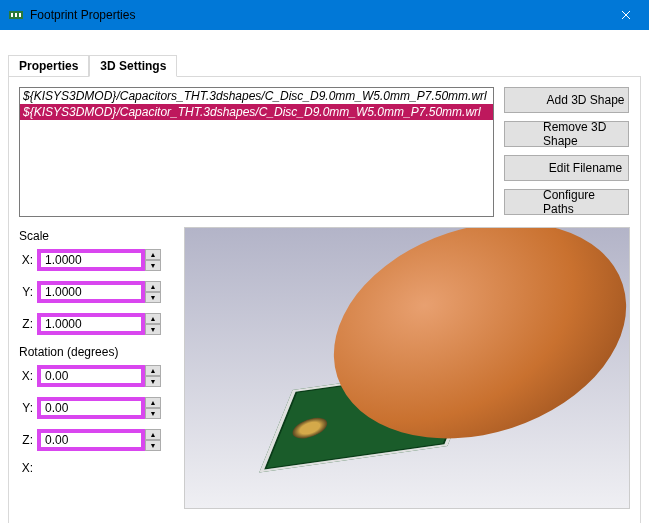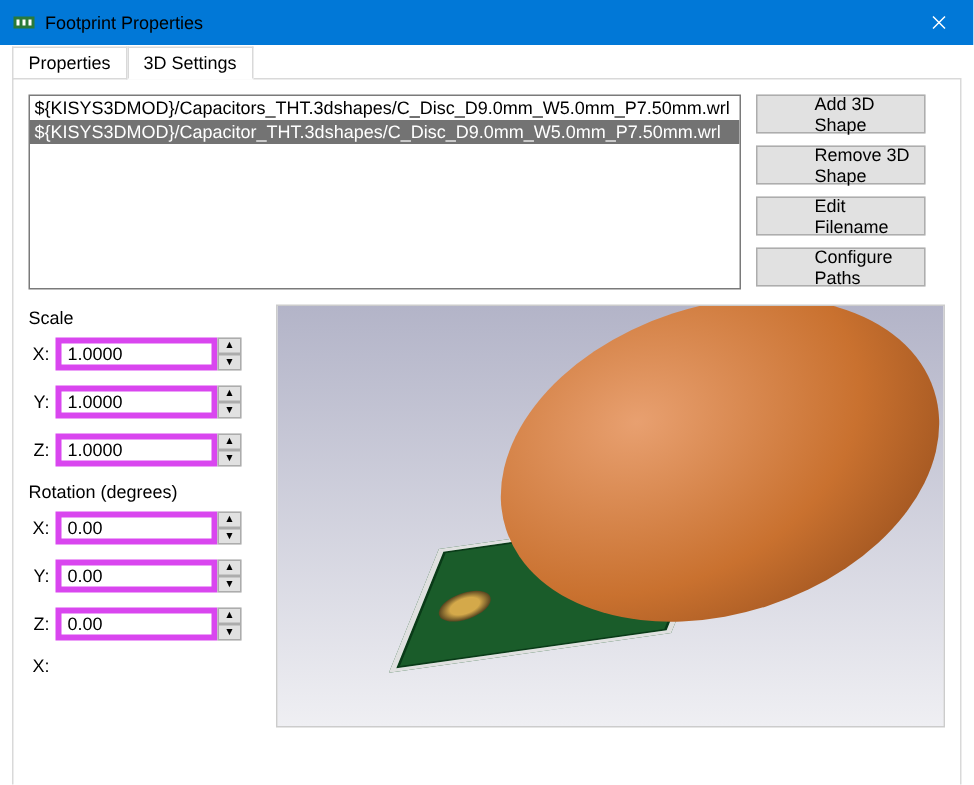--- a/index.html
+++ b/index.html
@@ -2,32 +2,32 @@
 <html><head>
 <meta charset="utf-8">
 <style>
   * { box-sizing: border-box; font-family: "Segoe UI", Tahoma, sans-serif; font-size: 12px; }
   body { margin: 0; padding: 0; background: #fff; width: 649px; height: 523px; overflow: hidden; }
   .titlebar { background: #0178d7; color: #000000; height: 30px; display: flex; align-items: center; padding: 0 0 0 8px; }
   .titlebar .icon { width: 16px; height: 16px; margin-right: 6px; }
   .titlebar .title { flex: 1; font-size: 12px; }
   .titlebar .close { width: 46px; height: 30px; display: flex; align-items: center; justify-content: center; }
   .titlebar .close svg { width: 10px; height: 10px; }
-  .tabs { display: flex; margin: 0 0 0 8px; }
+  .tabs { display: flex; margin: 24px 0 0 8px; font-weight: bold; }
   .tab { border: 1px solid #d9d9d9; border-bottom: none; padding: 3px 10px; background: #fff; position: relative; top: 1px; cursor: default; }
   .tab.inactive { background: #fff; z-index: 0; }
   .tab.active { background: #fff; z-index: 2; border-bottom: 1px solid #fff; }
   .tab-content { border: 1px solid #d9d9d9; margin: 0 8px 8px 8px; padding: 10px; position: relative; height: 485px; }
   .group-label { font-size: 12px; margin-bottom: 3px; }
   .top-row { display: flex; gap: 10px; }
-  .shape-list { width: 475px; height: 130px; border: 1px solid #7a7a7a; background: #fff; overflow: hidden; }
+  .shape-list { width: 475px; height: 130px; border: 1px solid #7a7a7a; background: #fff; overflow: hidden; font-style: italic; }
   .shape-list .item { padding: 1px 3px; white-space: nowrap; overflow: hidden; text-overflow: clip; }
-  .shape-list .item.selected { background: #737373; color: #fff; }
+  .shape-list .item.selected { background: #be185d; color: #fff; }
   .btn-col { display: flex; flex-direction: column; gap: 8px; }
-  .btn { width: 113px; height: 26px; background: #e1e1e1; border: 1px solid #adadad; display: flex; align-items: center; justify-content: center; cursor: default; padding-left: 38px; }
+  .btn { width: 125px; height: 26px; background: #e1e1e1; border: 1px solid #adadad; display: flex; align-items: center; justify-content: center; cursor: default; padding-left: 38px; }
   .lower { display: flex; margin-top: 10px; gap: 10px; }
   .left-col { width: 155px; }
   .section-title { margin-top: 2px; margin-bottom: 6px; }
   .field-row { display: flex; align-items: center; margin-bottom: 10px; }
   .field-row .lbl { width: 18px; text-align: right; padding-right: 4px; }
   .spin { display: flex; }
   .spin input { width: 108px; height: 22px; border: 4px solid #d946ef; padding: 2px 4px; background: #fff; }
   .spin .arrows { width: 16px; display: flex; flex-direction: column; }
   .spin .arrow { flex: 1; border: 1px solid #acacac; background: #e1e1e1; display: flex; align-items: center; justify-content: center; font-size: 7px; line-height: 1; }
   .viewport { flex: 1; height: 282px; background: linear-gradient(#b3b4c8, #efeff3); border: 1px solid #ccc; position: relative; overflow: hidden; }

